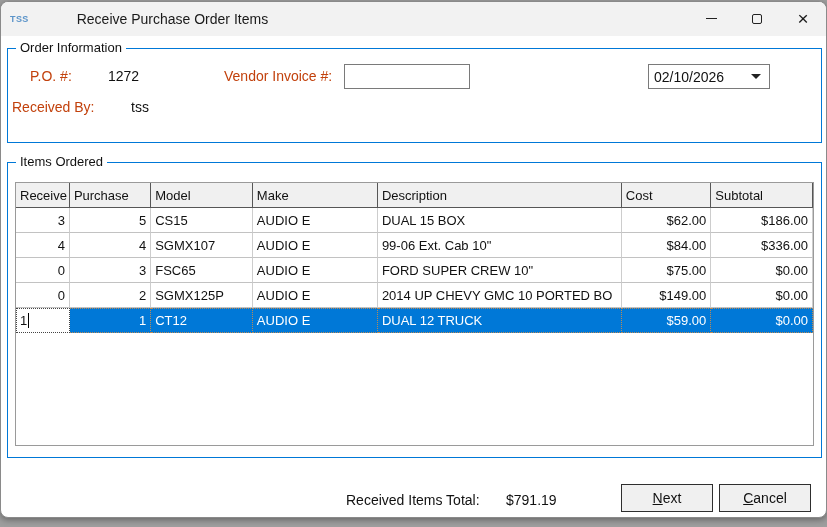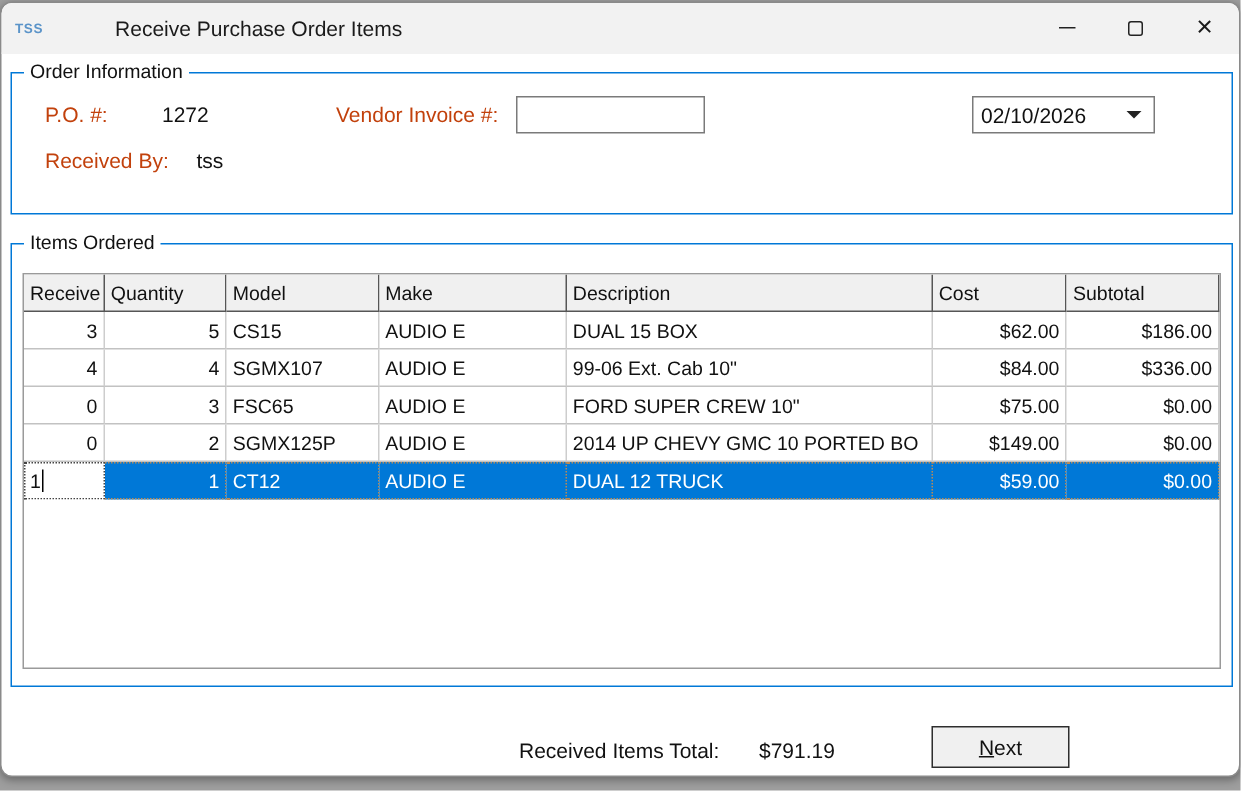--- a/index.html
+++ b/index.html
@@ -133,33 +133,33 @@
     <span class="field-value" style="left:100px; top:19px;">1272</span>
 
     <span class="field-label" style="left:216px; top:19px;">Vendor Invoice #:</span>
     <input class="text-input" type="text" value="" style="">
 
     <div class="combo">
       <span>02/10/2026</span>
       <span class="combo-arrow"></span>
     </div>
 
-    <span class="field-label" style="left:22px; top:50px;">Received By:</span>
+    <span class="field-label" style="left:4px; top:50px;">Received By:</span>
     <span class="field-value" style="left:123px; top:50px;">tss</span>
   </div>
 
   <div class="groupbox" id="items-ordered">
     <span class="groupbox-label">Items Ordered</span>
 
     <div class="grid">
       <table>
         <thead>
           <tr>
             <th class="c0">Receive</th>
-            <th class="c1">Quantity</th>
+            <th class="c1">Purchase</th>
             <th class="c2">Model</th>
             <th class="c3">Make</th>
             <th class="c4">Description</th>
             <th class="c5">Cost</th>
             <th class="c6">Subtotal</th>
           </tr>
         </thead>
         <tbody>
             <tr>
               <td class="c0 num">3</td>
@@ -215,14 +215,17 @@
       </table>
     </div>
   </div>
 
   <span class="total-label">Received Items Total:</span>
   <span class="total-value">$791.19</span>
 
   <button class="btn" id="next-btn">
     <span class="btn-label">Next</span>
   </button>
+  <button class="btn" id="cancel-btn">
+    <span class="btn-label">Cancel</span>
+  </button>
 
 </div>
 
 </body></html>

